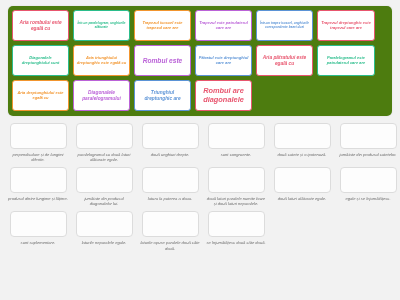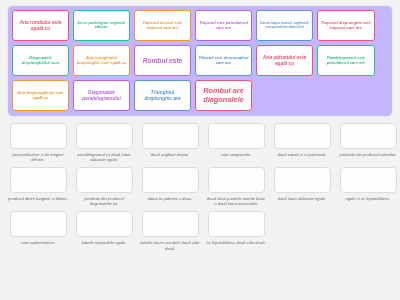--- a/index.html
+++ b/index.html
@@ -6,21 +6,21 @@
   body{
     width:400px;height:300px;
     background:#f2f2f2;
     font-family:"Liberation Sans", sans-serif;
     overflow:hidden;
   }
   .stage{position:relative;width:400px;height:300px;box-sizing:border-box;padding:6px 8px;}
 
   
   .bank{
-    background:#c4b5fd;
+    background:#4d7c0f;
     border-radius:5px;
     box-shadow:0 0 2px rgba(0,0,0,.10);
     padding:4px 4px 5px 4px;
     box-sizing:border-box;
   }
   .bank-row{display:flex;gap:4px;margin-bottom:4px;}
   .bank-row:last-child{margin-bottom:0;}
 
   .card{
     box-sizing:border-box;

